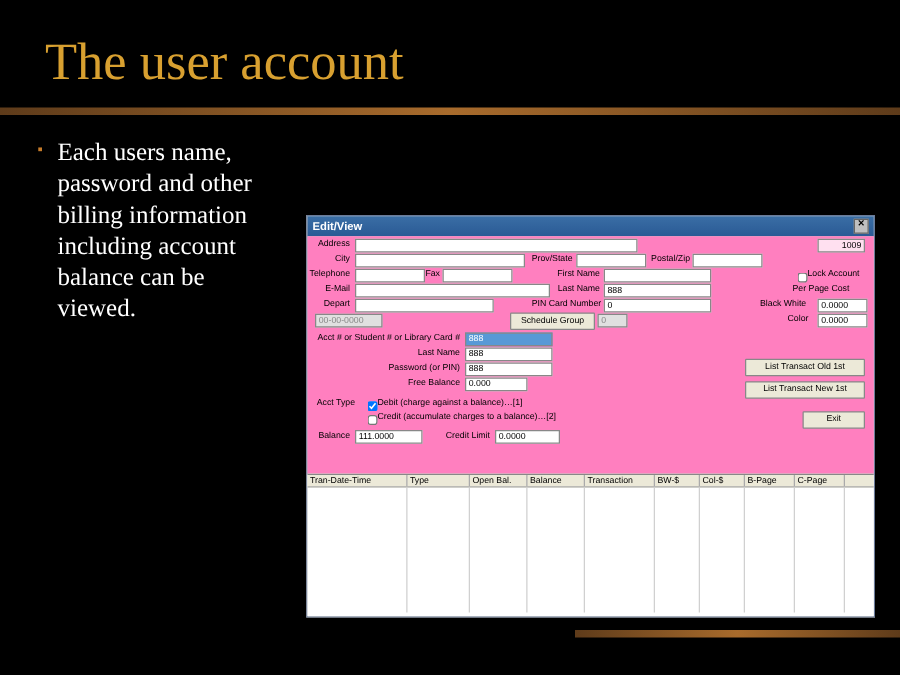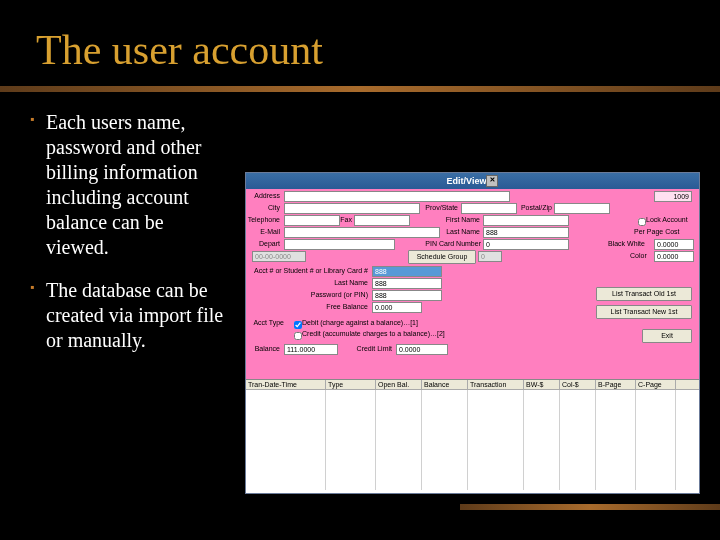--- a/index.html
+++ b/index.html
@@ -67,21 +67,21 @@
     border: 1px solid #6b7b99;
   }
   .titlebar {
     height: 14px;
     background: linear-gradient(#3a6ea5, #2a5a95);
     color: #fff;
     font-size: 9px;
     padding: 1px 4px;
     font-weight: bold;
     display: flex;
-    justify-content: center;
+    justify-content: space-between;
     align-items: center;
   }
   .tb-btn {
     width: 10px;
     height: 10px;
     background: #c0c0c0;
     border: 1px solid #666;
     font-size: 7px;
     line-height: 8px;
     text-align: center;
@@ -180,21 +180,20 @@
 </head>
 <body>
 
 <div class="slide">
   <h1 class="title">The user account</h1>
   <div class="divider"></div>
 
   <div class="body-area">
     <div class="bullets">
       <p>Each users name, password and other billing information including account balance can be viewed.</p>
-      <p>The database can be created via import file or manually.</p>
     </div>
   </div>
 
   <div class="appwin">
     <div class="titlebar">
       <span>Edit/View</span>
       <span class="tb-btn">✕</span>
     </div>
 
     <div class="form-area">

